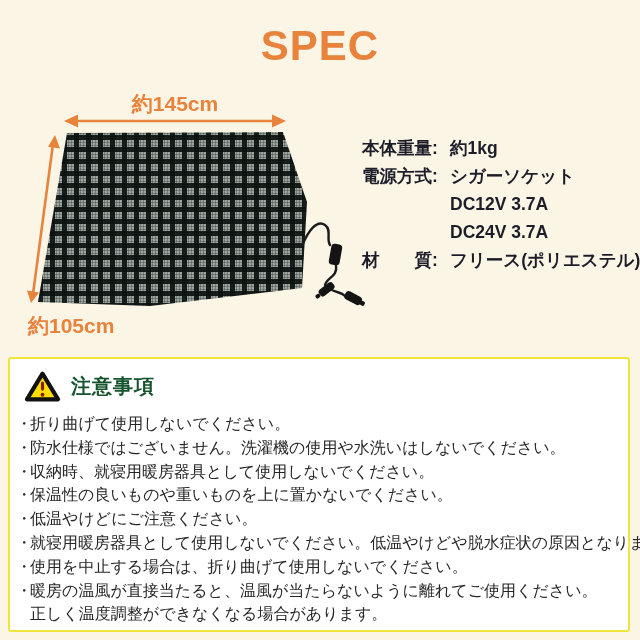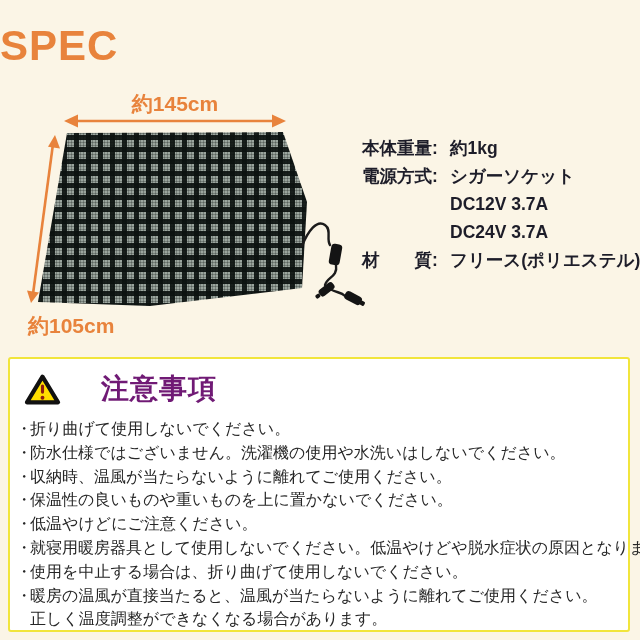--- a/index.html
+++ b/index.html
@@ -3,21 +3,21 @@
 <meta charset="utf-8">
 <style>
   * { margin:0; padding:0; box-sizing:border-box; }
   html,body { background:#e9e9e9; }
   .canvas{
     position:relative; width:640px; height:640px; overflow:hidden;
     background:#FBF5E6;
     font-family:"Liberation Sans", sans-serif;
   }
   .spec-title{
-    position:absolute; top:22px; left:0; width:640px; text-align:left;
+    position:absolute; top:22px; left:0; width:640px; text-align:center;
     font-size:42px; font-weight:800; color:#E8833C; letter-spacing:1px;
   }
   .scene{ position:absolute; left:0; top:0; width:544px; height:350px; }
   .blanket{
     position:absolute; left:38px; top:132px; width:272px; height:176px;
     background-color:#9AA49D;
     background-image:
       repeating-linear-gradient(0deg, rgba(10,16,14,0.25) 0 1px, transparent 1px 3px),
       repeating-linear-gradient(90deg, rgba(10,16,14,0.25) 0 1px, transparent 1px 3px),
       repeating-linear-gradient(0deg, rgba(13,19,17,0.92) 0 5px, transparent 5px 12px),
@@ -31,21 +31,21 @@
   .dim-h{ left:8px; top:312px;margin-left:20px; }
   .specs{ position:absolute; left:362px; top:134px; color:#1D1D29; }
   .spec-row{ display:flex; height:28px; align-items:center; font-size:17.5px; font-weight:700; white-space:nowrap; }
   .spec-label{ display:inline-block; width:88px; flex:none; }
   .warnbox{
     position:absolute; left:8px; top:357px; width:622px; height:275px;
     background:#ffffff; border:2px solid #F1E53C; border-radius:3px;
   }
   .warnhead{ display:flex; align-items:center; gap:10px; margin:11px 0 0 14px; }
   .warn-icon{ width:37px; height:33px; flex:none; }
-  .warn-title{ font-size:28px; font-weight:800; color:#701a75; letter-spacing:1px;margin-left:30px; }
+  .warn-title{ font-size:20px; font-weight:800; color:#14532d; letter-spacing:1px; }
   .warnlist{ margin:9px 6px 0 6px; font-size:16px; line-height:23.8px; color:#262626; }
   .warn-item{ display:flex; white-space:nowrap; }
   .bullet{ width:14px; flex:none; text-align:center; }
   .warn-cont{ padding-left:14px; white-space:nowrap; }
 </style>
 </head>
 <body>
 
 <div class="canvas">
 
@@ -126,21 +126,21 @@
       <div class="warn-item">
         <span class="bullet">・</span>
         <span class="wtext">折り曲げて使用しないでください。</span>
       </div>
       <div class="warn-item">
         <span class="bullet">・</span>
         <span class="wtext">防水仕様ではございません。洗濯機の使用や水洗いはしないでください。</span>
       </div>
       <div class="warn-item">
         <span class="bullet">・</span>
-        <span class="wtext">収納時、温風が当たらないように離れてご使用ください。</span>
+        <span class="wtext">収納時、就寝用暖房器具として使用しないでください。</span>
       </div>
       <div class="warn-item">
         <span class="bullet">・</span>
         <span class="wtext">保温性の良いものや重いものを上に置かないでください。</span>
       </div>
       <div class="warn-item">
         <span class="bullet">・</span>
         <span class="wtext">低温やけどにご注意ください。</span>
       </div>
       <div class="warn-item">

